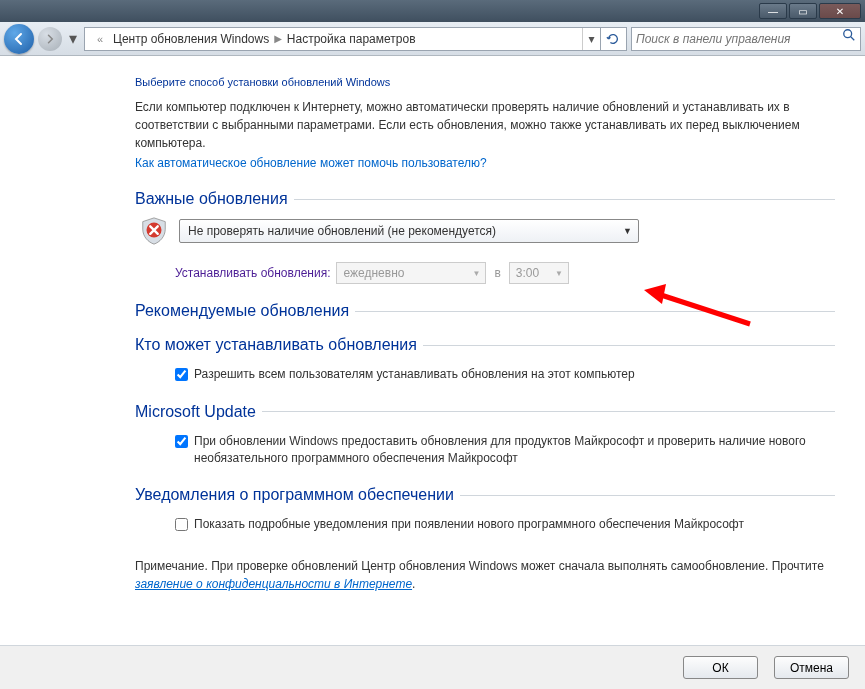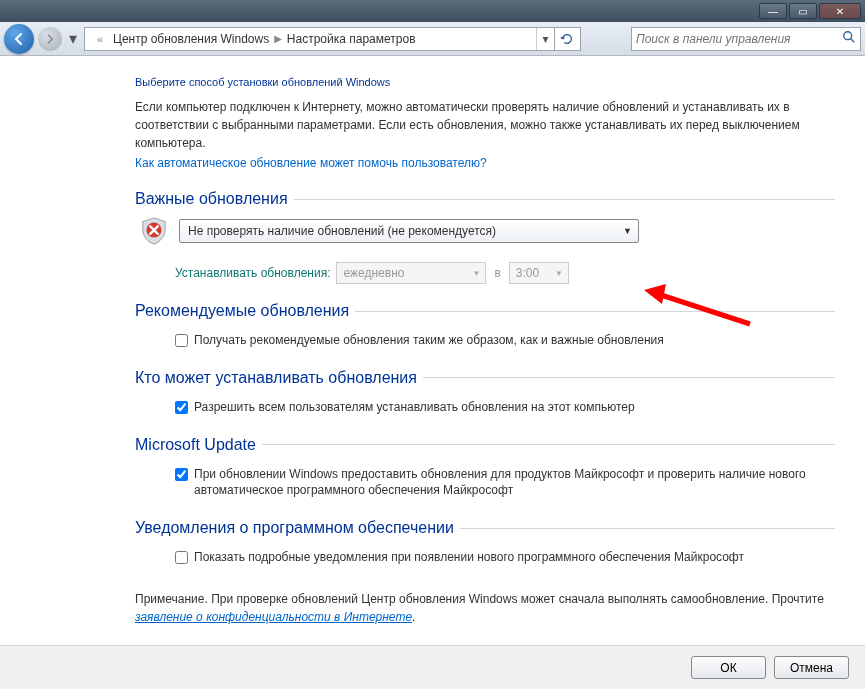--- a/index.html
+++ b/index.html
@@ -17,21 +17,21 @@
 .nav-fwd { width: 24px; height: 24px; border-radius: 50%; background: radial-gradient(circle at 35% 30%, #d8dee5, #a8b0b8); display: flex; align-items: center; justify-content: center; cursor: default; }
 .nav-dd { width: 14px; height: 20px; display: flex; align-items: center; justify-content: center; color: #555; cursor: pointer; }
 
 .addrbar { flex: 1; height: 24px; background: #fff; border: 1px solid #9aa4b0; display: flex; align-items: center; padding: 0 2px; font-size: 12px; color: #333; }
 .addr-icon { width: 18px; height: 18px; margin: 0 4px; display: flex; align-items: center; justify-content: center; font-size: 11px; color: #888; }
 .breadcrumb { display: flex; align-items: center; gap: 2px; flex: 1; }
 .bc-sep { color: #888; font-size: 10px; padding: 0 3px; }
 .addr-dd { width: 18px; height: 22px; border-left: 1px solid #ccc; display: flex; align-items: center; justify-content: center; color: #555; cursor: pointer; }
 .addr-refresh { width: 24px; height: 22px; border-left: 1px solid #9aa4b0; display: flex; align-items: center; justify-content: center; color: #2a5a9a; cursor: pointer; }
 
-.searchbox { width: 230px; height: 24px; background: #fff; border: 1px solid #9aa4b0; display: flex; align-items: center; padding: 0 4px; font-size: 12px; margin-left: 46px; }
+.searchbox { width: 230px; height: 24px; background: #fff; border: 1px solid #9aa4b0; display: flex; padding: 0 4px; font-size: 12px; }
 .searchbox input { border: none; outline: none; flex: 1; font-style: italic; color: #888; font-size: 12px; }
 .search-icon { color: #2a5a9a; cursor: pointer; }
 
 .content { flex: 1; background: #fff; padding: 20px 30px 10px 135px; overflow: auto; font-size: 12px; color: #333; position: relative; }
 
 h1 { font-size: 11px; color: #003399; font-weight: normal; margin-bottom: 10px; }
 .intro { line-height: 1.5; margin-bottom: 4px; }
 .help-link { color: #0066cc; cursor: pointer; margin-bottom: 20px; display: inline-block; }
 
 .groupbox { margin-bottom: 12px; }
@@ -39,36 +39,36 @@
 .group-legend::after { content: ""; flex: 1; height: 1px; background: #d0d6dc; }
 .group-body { padding: 6px 0 6px 40px; }
 
 .shield-row { display: flex; align-items: center; gap: 10px; padding: 4px 0 10px 4px; }
 .shield { width: 30px; height: 30px; flex-shrink: 0; }
 
 .dropdown { flex: 1; height: 24px; border: 1px solid #888; background: linear-gradient(#fff, #eef1f5); display: flex; align-items: center; padding: 0 6px 0 8px; font-size: 12px; cursor: pointer; max-width: 460px; justify-content: space-between; border-radius: 2px; }
 .dd-arrow { font-size: 9px; color: #333; }
 
 .schedule-row { display: flex; align-items: center; gap: 6px; font-size: 12px; color: #999; padding-left: 0; }
-.schedule-label { color: #0f766e; }
+.schedule-label { color: #4c1d95; }
 .sel-disabled { height: 22px; border: 1px solid #ccc; background: #f5f5f5; color: #999; padding: 0 22px 0 6px; display: flex; align-items: center; position: relative; font-size: 12px; }
 .sel-disabled .mini-arrow { position: absolute; right: 5px; font-size: 8px; color: #aaa; }
 .sel-day { width: 150px; }
 .sel-time { width: 60px; }
 .at-label { color: #999; margin: 0 2px; }
 
 .check-row { display: flex; align-items: flex-start; gap: 6px; line-height: 1.4; padding: 2px 0; }
 .check-row input[type=checkbox] { margin-top: 2px; flex-shrink: 0; }
 
 .note { margin-top: 16px; line-height: 1.5; }
 .note a { color: #0066cc; text-decoration: underline; cursor: pointer; font-style: italic; }
 
 .arrow-annotation { position: absolute; top: 228px; left: 640px; pointer-events: none; }
 
-.footer { height: 44px; border-top: 1px solid #d0d6dc; background: #f0f0f0; display: flex; align-items: center; justify-content: flex-end; gap: 8px; padding: 0 16px; }
+.footer { height: 44px; border-top: 1px solid #d0d6dc; background: #f0f0f0; display: flex; align-items: center; justify-content: flex-end; gap: 16px; padding: 0 16px; }
 .btn { min-width: 75px; height: 23px; border: 1px solid #888; background: linear-gradient(#fdfdfd, #e5e9ee); font-size: 12px; cursor: pointer; border-radius: 3px; }
 </style>
 </head>
 <body>
 
 <div class="window">
 
   <div class="titlebar">
     <div class="titlebar-btn">—</div>
     <div class="titlebar-btn">▭</div>
@@ -144,44 +144,38 @@
           <div class="sel-disabled sel-time">
             <span>3:00</span>
               <span class="mini-arrow">▼</span>
           </div>
         </div>
       </div>
     </div>
 
     <div class="groupbox">
       <div class="group-legend">Рекомендуемые обновления</div>
-      <div class="group-body">
-        <label class="check-row">
-          <input type="checkbox" style="">
-          <span>Получать рекомендуемые обновления таким же образом, как и важные обновления</span>
-        </label>
-      </div>
     </div>
 
     <div class="groupbox">
       <div class="group-legend">Кто может устанавливать обновления</div>
       <div class="group-body">
         <label class="check-row">
           <input type="checkbox" checked="" style="">
           <span>Разрешить всем пользователям устанавливать обновления на этот компьютер</span>
         </label>
       </div>
     </div>
 
     <div class="groupbox">
       <div class="group-legend">Microsoft Update</div>
       <div class="group-body">
         <label class="check-row">
           <input type="checkbox" checked="" style="">
-          <span>При обновлении Windows предоставить обновления для продуктов Майкрософт и проверить наличие нового автоматическое программного обеспечения Майкрософт</span>
+          <span>При обновлении Windows предоставить обновления для продуктов Майкрософт и проверить наличие нового необязательного программного обеспечения Майкрософт</span>
         </label>
       </div>
     </div>
 
     <div class="groupbox">
       <div class="group-legend">Уведомления о программном обеспечении</div>
       <div class="group-body">
         <label class="check-row">
           <input type="checkbox" style="">
           <span>Показать подробные уведомления при появлении нового программного обеспечения Майкрософт</span>

